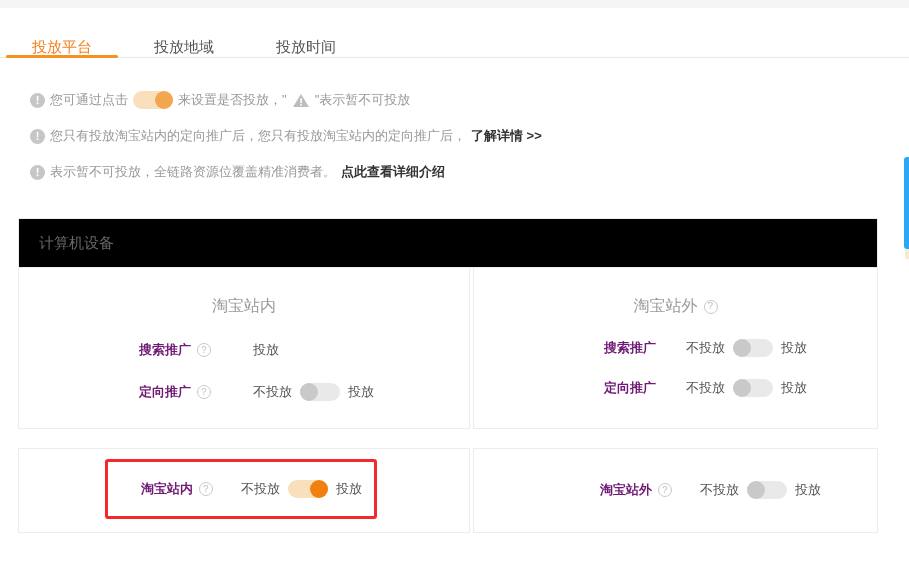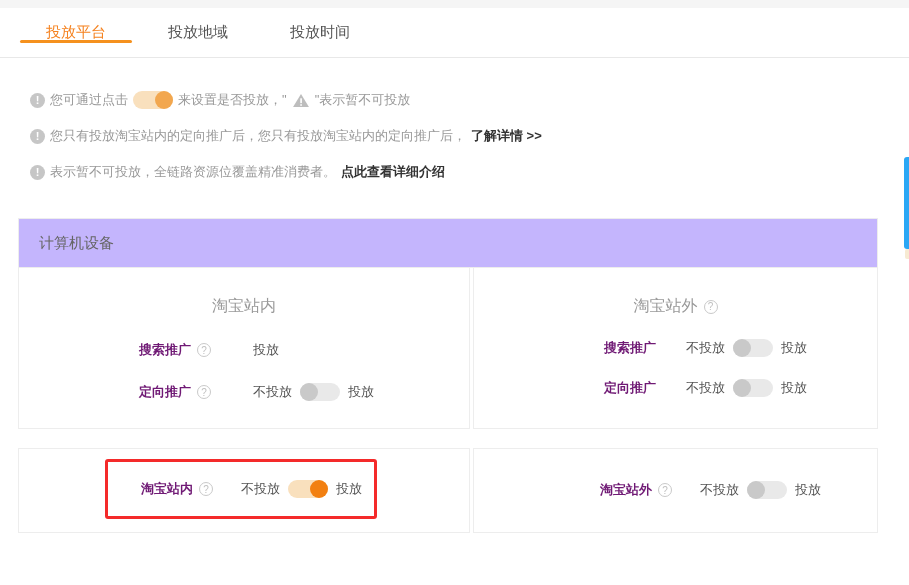--- a/index.html
+++ b/index.html
@@ -1,21 +1,21 @@
 <!DOCTYPE html>
 <html><head>
 <meta charset="utf-8">
 <style>
   * { margin:0; padding:0; box-sizing:border-box; }
   html,body { width:909px; height:585px; overflow:hidden; background:#fff;
     font-family:"Liberation Sans","DejaVu Sans",sans-serif; }
   .topstrip { height:8px; background:#f5f5f5; }
   
   .tabbar { height:50px; background:#fff; border-bottom:1px solid #e8e8e8;
-    display:flex; align-items:center; padding-left:24px; }
+    display:flex; align-items:flex-end; padding-left:10px; }
   .tab { padding:0 22px; display:flex; align-items:center; font-size:15px;
     color:#555; cursor:pointer; position:relative; margin-right:18px; }
   .tab.active { color:#f5821f; }
   .tab.active::after { content:""; position:absolute; left:-4px; right:-4px;
     bottom:-1px; height:3px; background:#f5911e; border-radius:2px; }
   
   .notices { padding:30px 0 0 30px; }
   .notice { display:flex; align-items:center; height:24px; margin-bottom:12px;
     font-size:13px; color:#999; }
   .notice > * { margin-right:5px; }
@@ -37,22 +37,22 @@
   
   .help { width:14px; height:14px; border-radius:50%; border:1px solid #c9c9c9;
     color:#c0c0c0; font-size:10px; display:inline-flex; align-items:center;
     justify-content:center; cursor:pointer; flex:0 0 14px; }
   
   .panel { margin-left:18px; width:860px; }
   .panel-computer { margin-top:34px; }
   .panel-mobile { margin-top:20px; }
   .panel-header { height:50px; border:1px solid #ededed; display:flex;
     align-items:center; padding-left:20px; font-size:15px; color:#666;
-    background:#c4b5fd; }
-  .panel-body { display:flex; margin-top:-1px; }
+    background:#000000; }
+  .panel-body { display:flex; margin-top:-1px;font-family:Liberation Mono, monospace; }
   .cell { border:1px solid #ededed; background:#fff; }
   .cell-left { width:452px; margin-right:3px; }
   .cell-right { flex:1; }
   .computer .cell { height:162px; }
   .mobile .cell { height:85px; }
   .cell-title { text-align:center; padding-top:28px; font-size:16px; color:#999;
     display:flex; align-items:center; justify-content:center; gap:6px; }
   .row { display:flex; align-items:center; font-size:13px; color:#555; }
   .row .lbl { font-weight:600; color:#701a75; margin-right:6px; }
   .row .val { margin:0 8px; }

